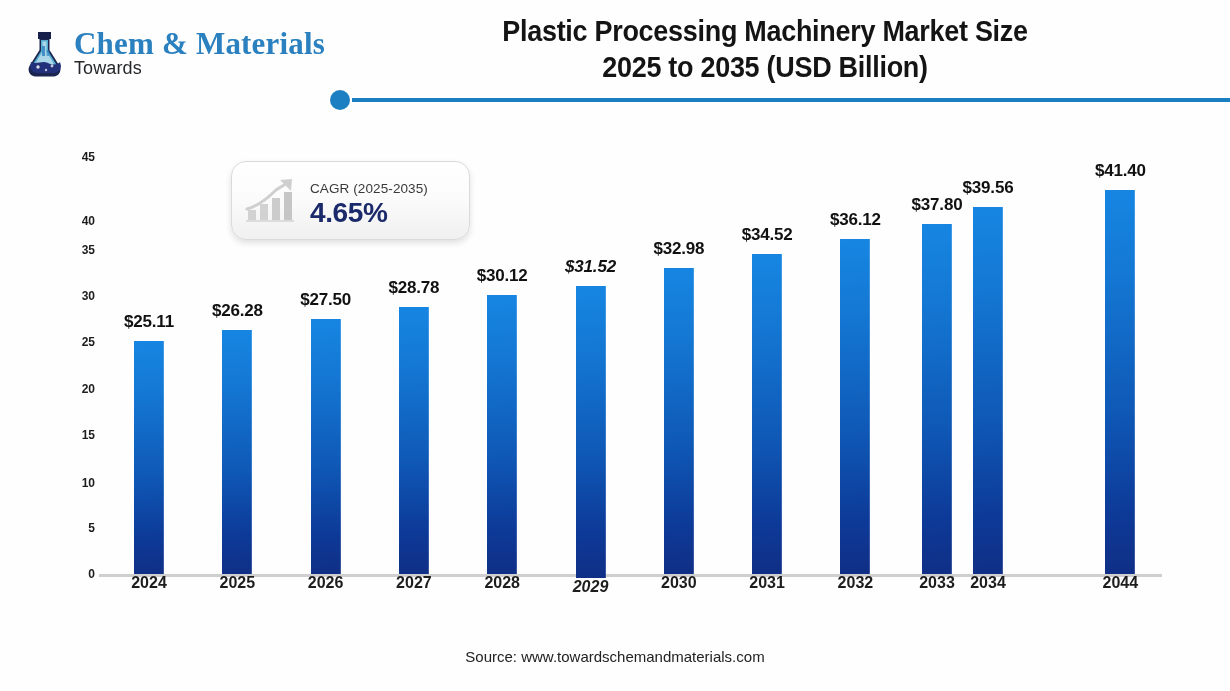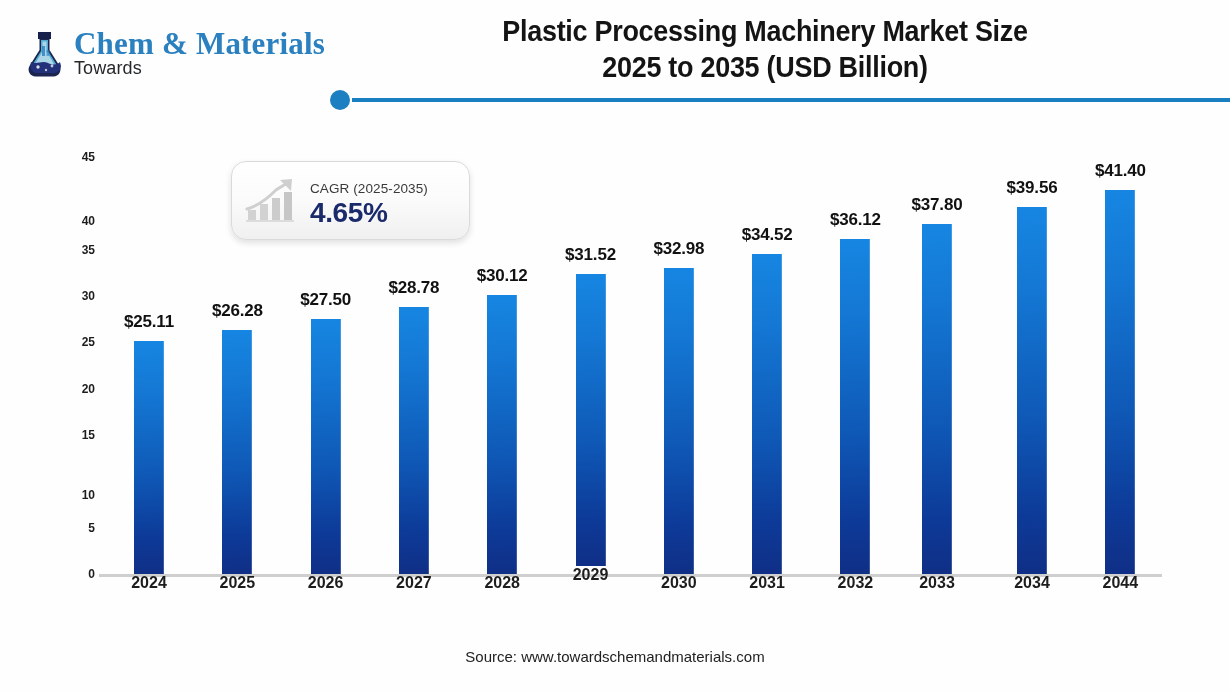--- a/index.html
+++ b/index.html
@@ -233,21 +233,21 @@
     </div>
 
     <div id="header-dot"></div>
     <div id="header-rule"></div>
   </div>
 
   <div id="plot">
     <div id="y-axis">
         <div class="y-tick" style="top: 464px;">0</div>
         <div class="y-tick" style="top: 417.667px;">5</div>
-        <div class="y-tick" style="top: 385px;">10</div>
+        <div class="y-tick" style="top: 373px;">10</div>
         <div class="y-tick" style="top: 325px;">15</div>
         <div class="y-tick" style="top: 278.667px;">20</div>
         <div class="y-tick" style="top: 232.333px;">25</div>
         <div class="y-tick" style="top: 186px;">30</div>
         <div class="y-tick" style="top: 139.667px;">35</div>
         <div class="y-tick" style="top: 111px;">40</div>
         <div class="y-tick" style="top: 47px;">45</div>
       </div>
     <div id="axis-line"></div>
     <div id="bars">
@@ -269,21 +269,21 @@
         <div class="bar-group" style="left: 377.9px; bottom: 56px; height: 266.695px; text-align: right;">
           <div class="bar-value" style="bottom: 275.695px;">$28.78</div>
           <div class="bar" style="height: 266.695px;"></div>
           <div class="bar-cat">2027</div>
         </div>
         <div class="bar-group" style="left: 466.2px; bottom: 56px; height: 279.112px;">
           <div class="bar-value" style="bottom: 288.112px;">$30.12</div>
           <div class="bar" style="height: 279.112px;"></div>
           <div class="bar-cat">2028</div>
         </div>
-        <div class="bar-group" style="left: 554.5px; bottom: 64px; height: 339px;">
+        <div class="bar-group" style="left: 554.5px; bottom: 52px; height: 339px; font-style: italic;">
           <div class="bar-value" style="bottom: 301.085px;">$31.52</div>
           <div class="bar" style="height: 292.085px;"></div>
           <div class="bar-cat">2029</div>
         </div>
         <div class="bar-group" style="left: 642.8px; bottom: 56px; height: 305.615px;">
           <div class="bar-value" style="bottom: 314.615px;">$32.98</div>
           <div class="bar" style="height: 305.615px;"></div>
           <div class="bar-cat">2030</div>
         </div>
         <div class="bar-group" style="left: 731.1px; bottom: 56px; height: 319.885px;">
@@ -294,21 +294,21 @@
         <div class="bar-group" style="left: 819.4px; bottom: 56px; height: 334.712px;">
           <div class="bar-value" style="bottom: 343.712px;">$36.12</div>
           <div class="bar" style="height: 334.712px;"></div>
           <div class="bar-cat">2032</div>
         </div>
         <div class="bar-group" style="left: 901px; bottom: 56px; height: 350.28px;">
           <div class="bar-value" style="bottom: 359.28px;">$37.80</div>
           <div class="bar" style="height: 350.28px;"></div>
           <div class="bar-cat">2033</div>
         </div>
-        <div class="bar-group" style="left: 996px; bottom: 56px; height: 467px;">
+        <div class="bar-group" style="left: 952px; bottom: 56px; height: 467px;">
           <div class="bar-value" style="bottom: 375.589px;">$39.56</div>
           <div class="bar" style="height: 366.589px;"></div>
           <div class="bar-cat">2034</div>
         </div>
         <div class="bar-group" style="left: 1084.3px; bottom: 56px; height: 453px;">
           <div class="bar-value" style="bottom: 392.64px;">$41.40</div>
           <div class="bar" style="height: 383.64px;"></div>
           <div class="bar-cat">2044</div>
         </div>
       </div>

